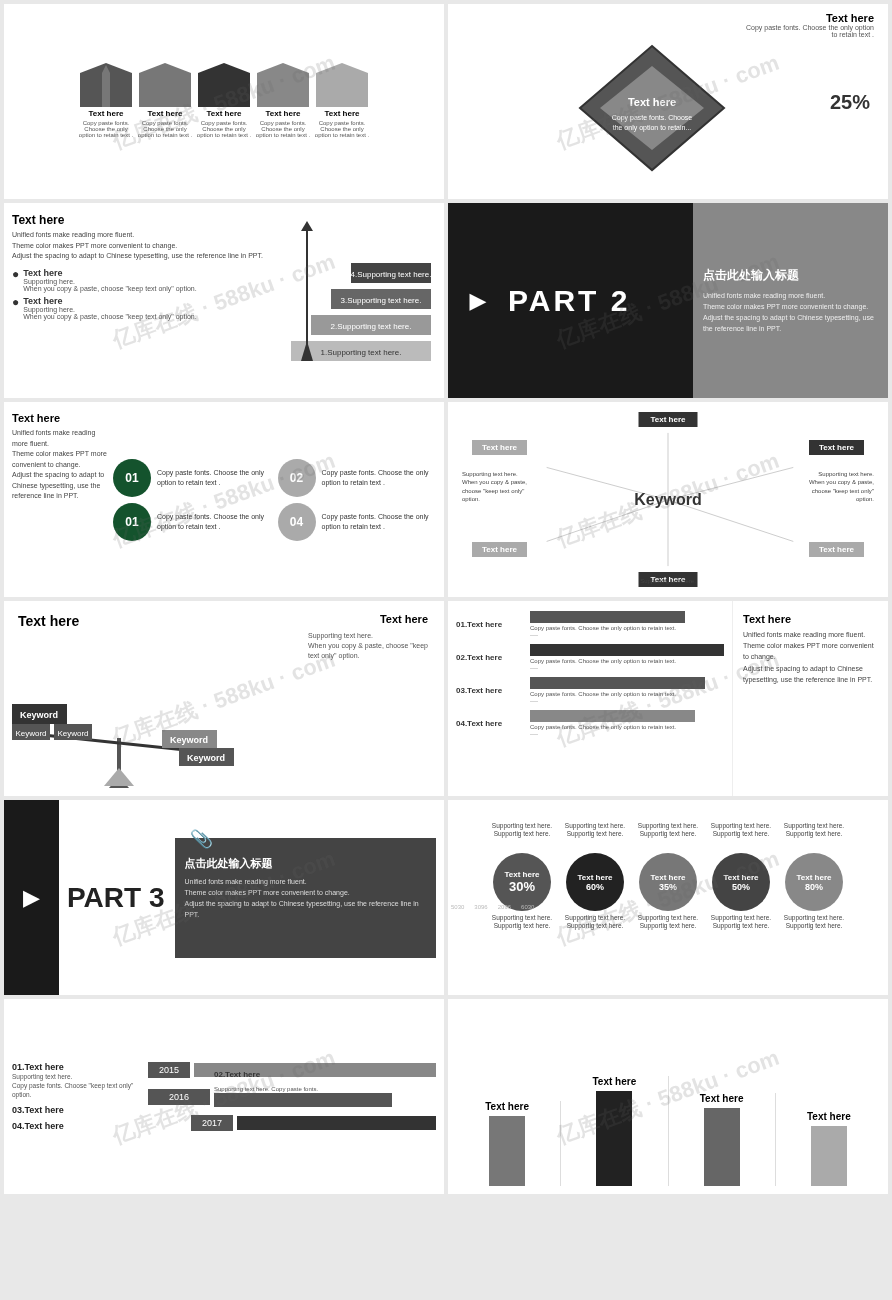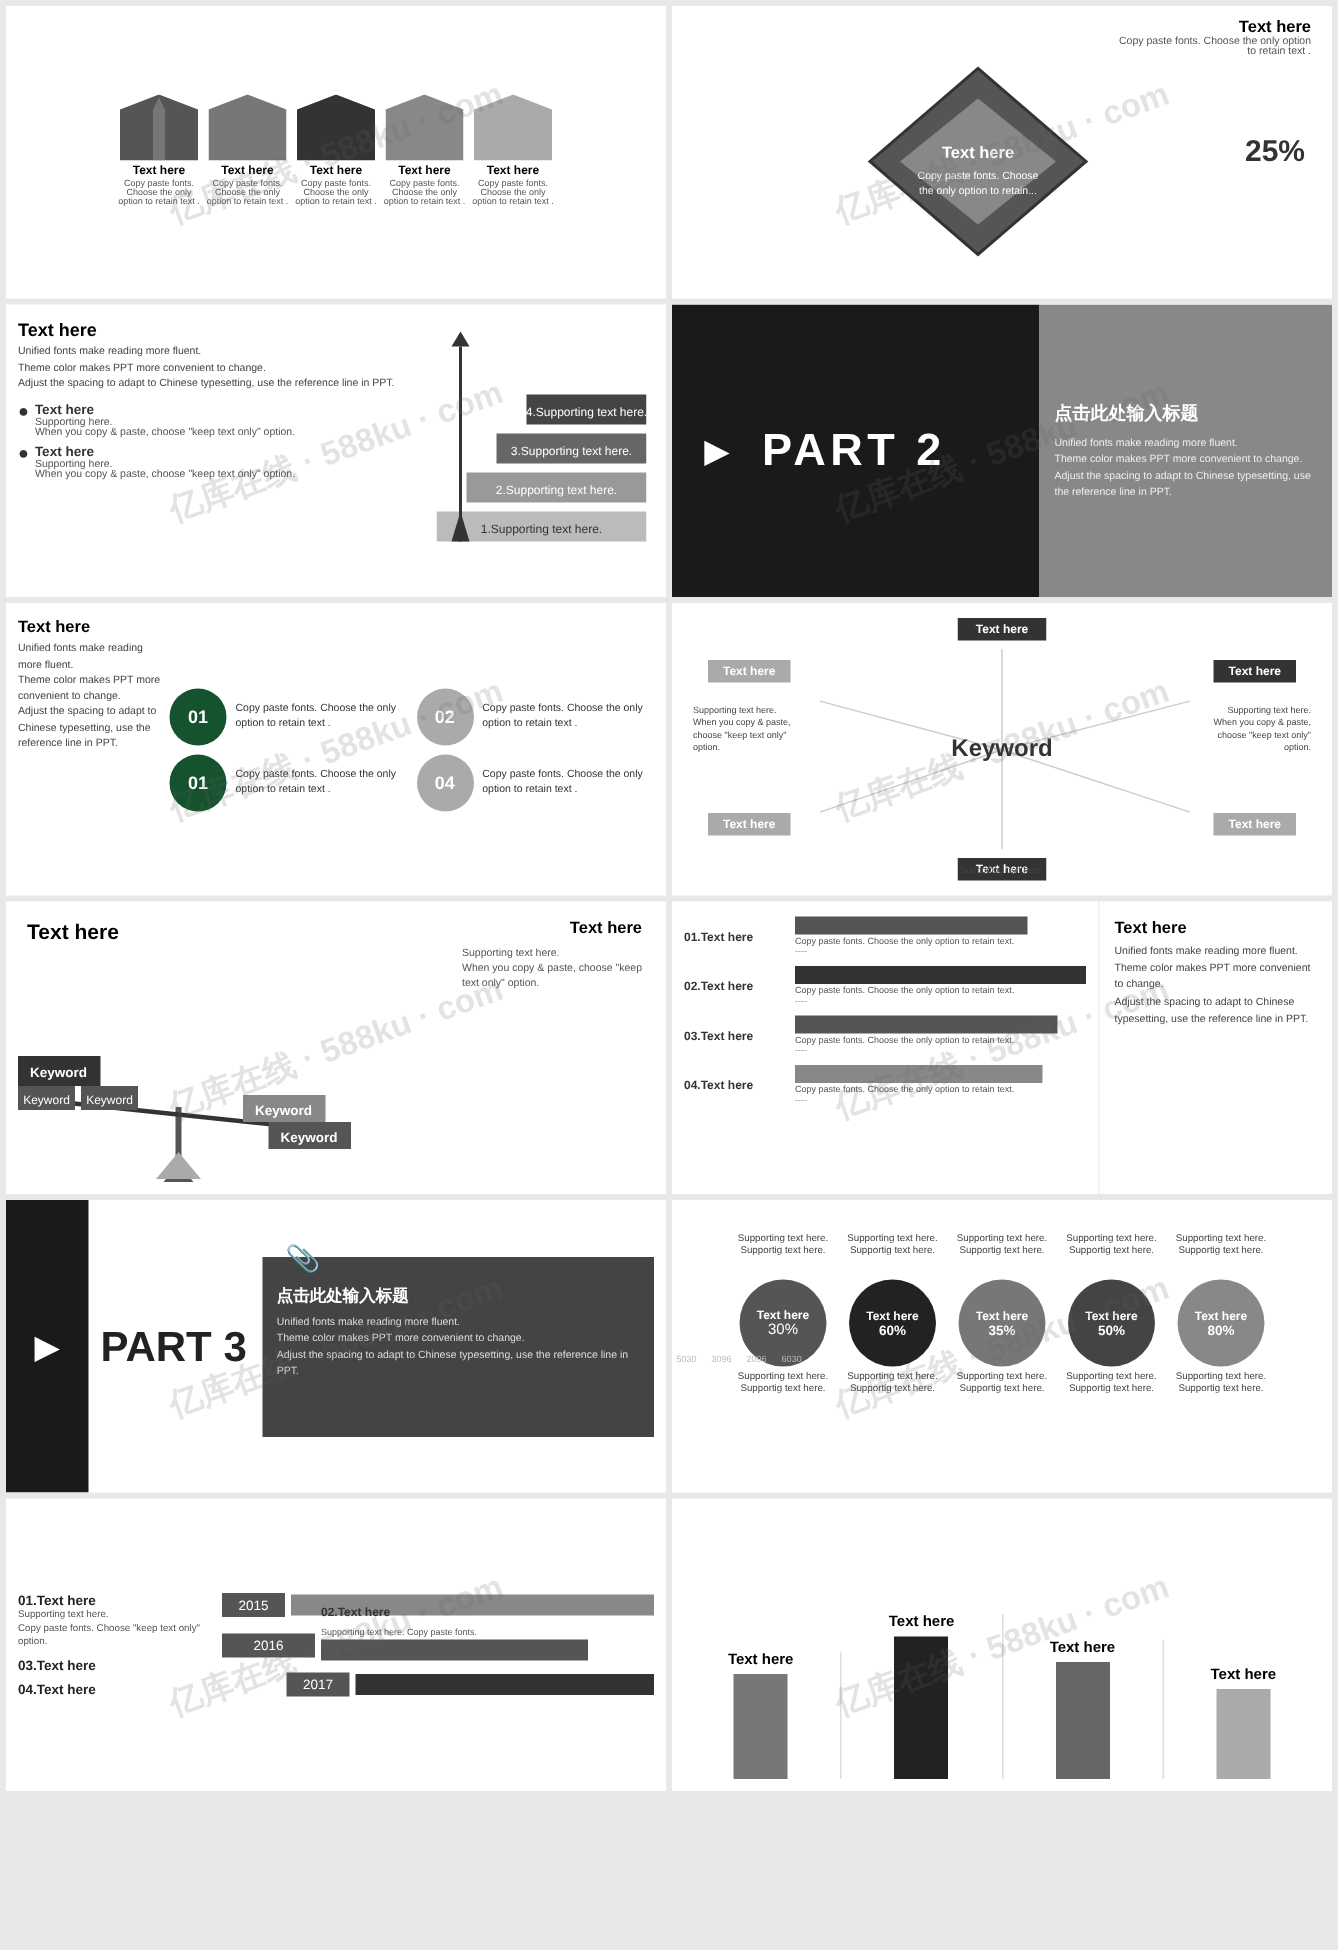--- a/index.html
+++ b/index.html
@@ -464,21 +464,21 @@
   <div class="slide" style="position:relative; background:#fff;">
     <div class="watermark">亿库在线 · 588ku · com</div>
     <div style="display:flex; justify-content:center; align-items:flex-start; height:100%; padding:4px 4px;">
 
       <div style="display:flex; gap:3px; align-items:flex-end; margin-top:18px;">
 
         <div class="pct-item">
           <div class="pct-top-text">Supporting text here.<br>Supportig text here.</div>
           <div style="width:58px; height:58px; border-radius:50%; background:#555; color:#fff; display:flex; flex-direction:column; align-items:center; justify-content:center;">
             <span style="font-size:8px; font-weight:bold;">Text here</span>
-            <span style="font-size:10px; font-weight:normal;">30%</span>
+            <span style="font-size:13px; font-weight:bold;">30%</span>
           </div>
           <div class="pct-bottom-text">Supporting text here.<br>Supportig text here.</div>
         </div>
 
         <div class="pct-item">
           <div class="pct-top-text">Supporting text here.<br>Supportig text here.</div>
           <div style="width:58px; height:58px; border-radius:50%; background:#222; color:#fff; display:flex; flex-direction:column; align-items:center; justify-content:center;">
             <span style="font-size:8px; font-weight:bold;">Text here</span>
             <span style="font-size:9px; font-weight:bold;">60%</span>
           </div>

